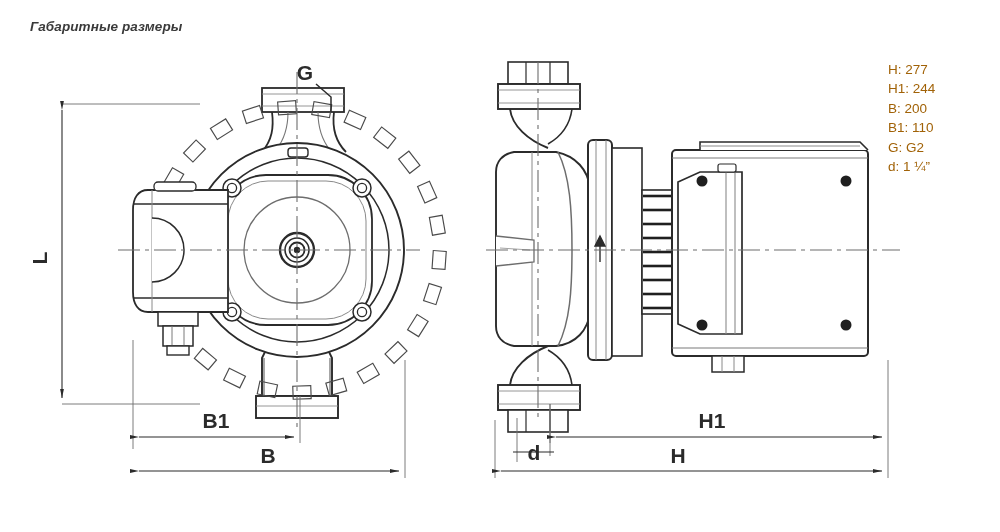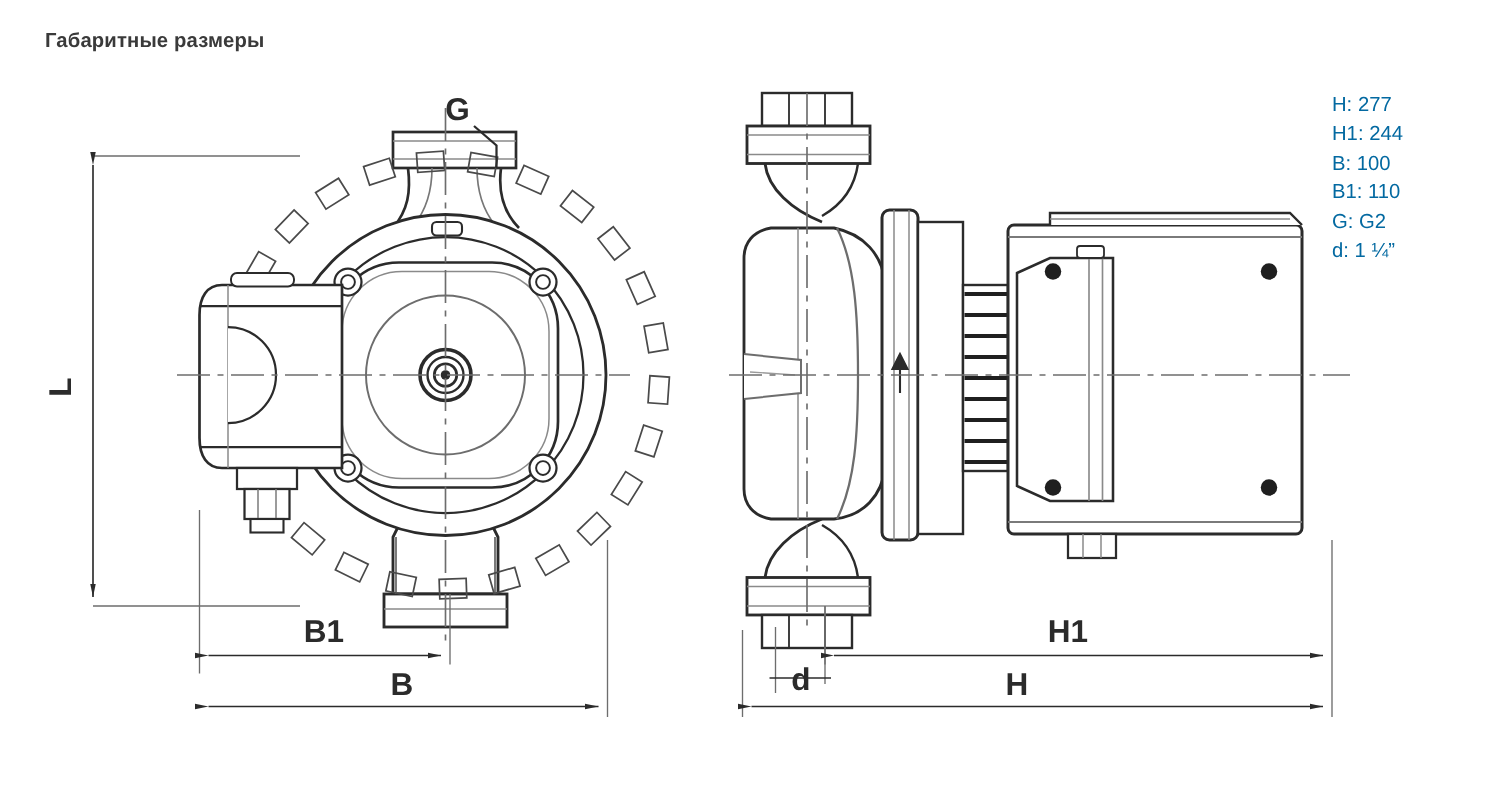--- a/index.html
+++ b/index.html
@@ -22,28 +22,29 @@
   }
   #title {
     position: absolute;
     left: 30px;
     top: 19px;
     font-size: 13.5px;
     font-weight: bold;
     color: #3a3a3a;
     letter-spacing: 0.1px;
     white-space: nowrap;
+    font-style: italic;
   }
   #specs {
     position: absolute;
     left: 888px;
     top: 60px;
     width: 110px;
     font-size: 13.5px;
-    color: #0369a1;
+    color: #a16207;
     line-height: 19.4px;
     white-space: nowrap;
   }
   #specs .spec-line {
     display: block;
   }
   #drawing {
     position: absolute;
     left: 0;
     top: 0;
@@ -58,21 +59,21 @@
 </head>
 <body>
 
 <div id="page">
 
   <div id="title">Габаритные размеры</div>
 
   <div id="specs">
     <span class="spec-line">H: 277</span>
     <span class="spec-line">H1: 244</span>
-    <span class="spec-line">B: 100</span>
+    <span class="spec-line">B: 200</span>
     <span class="spec-line">B1: 110</span>
     <span class="spec-line">G: G2</span>
     <span class="spec-line">d: 1 ¼”</span>
   </div>
 
   <svg id="drawing" width="1000" height="532" viewBox="0 0 1000 532">
     <defs>
       <marker id="arrL" markerWidth="10" markerHeight="7" refX="9" refY="3.5" orient="auto" markerUnits="userSpaceOnUse">
         <path d="M9,3.5 L0,1.6 L0,5.4 Z" fill="#2b2b2b"></path>
       </marker>

